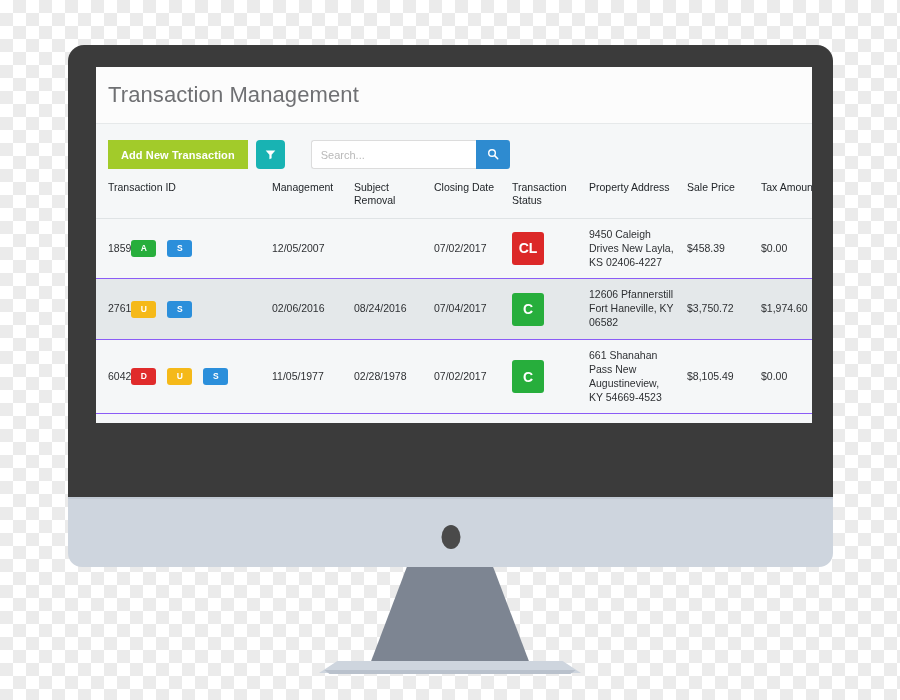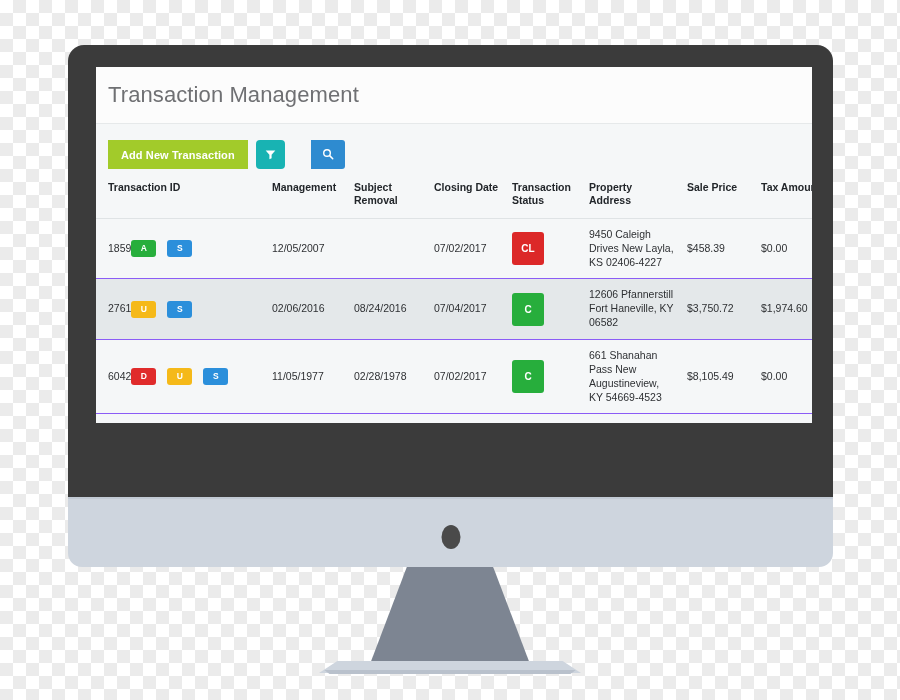--- a/index.html
+++ b/index.html
@@ -177,21 +177,21 @@
   table#txn-table {
     width: 100%;
     border-collapse: collapse;
     table-layout: fixed;
     font-size: 10.5px;
     color: #2e3033;
   }
   #txn-table thead th {
     text-align: left;
     font-size: 10.5px;
-    font-weight: bold;
+    font-weight: normal;
     color: #22262a;
     padding: 2px 6px 10px 6px;
     vertical-align: top;
     line-height: 1.28;
     border-bottom: 1px solid #dfe3e5;
   }
   #txn-table tbody td {
     padding: 9px 6px;
     vertical-align: middle;
     line-height: 1.32;
@@ -227,21 +227,21 @@
   .badge-a { background: #27ae3c; }
   .badge-u { background: #f5b919; }
   .badge-s { background: #2b8fdb; }
   .badge-d { background: #e02b2b; }
 
   .status-badge {
     display: inline-flex;
     align-items: center;
     justify-content: center;
     color: #ffffff;
-    font-size: 10px;
+    font-size: 14px;
     font-weight: bold;
     border-radius: 3px;
     min-width: 26px;
     height: 17px;
     padding: 8px 3px;
   }
   .status-cl { background: #dc2828; }
   .status-c  { background: #27ae3c; }
   .addr { font-size: 10.5px; }
 </style>
@@ -260,20 +260,21 @@
 
       <div id="filter-btn">
         <span>
           <svg width="11" height="11" viewBox="0 0 16 16" aria-hidden="true">
             <path d="M1 2h14l-5.4 6.4v5.1L6.4 15V8.4z" fill="#ffffff"></path>
           </svg>
         </span>
       </div>
 
       <div id="search-group">
+        <input id="search-input" type="text" placeholder="Search..." style="">
         <div id="search-btn">
           <span>
             <svg width="12" height="12" viewBox="0 0 16 16" aria-hidden="true">
               <circle cx="6.7" cy="6.7" r="4.4" fill="none" stroke="#ffffff" stroke-width="1.9"></circle>
               <line x1="10.2" y1="10.2" x2="14.3" y2="14.3" stroke="#ffffff" stroke-width="2" stroke-linecap="round"></line>
             </svg>
           </span>
         </div>
       </div>
     </div>

